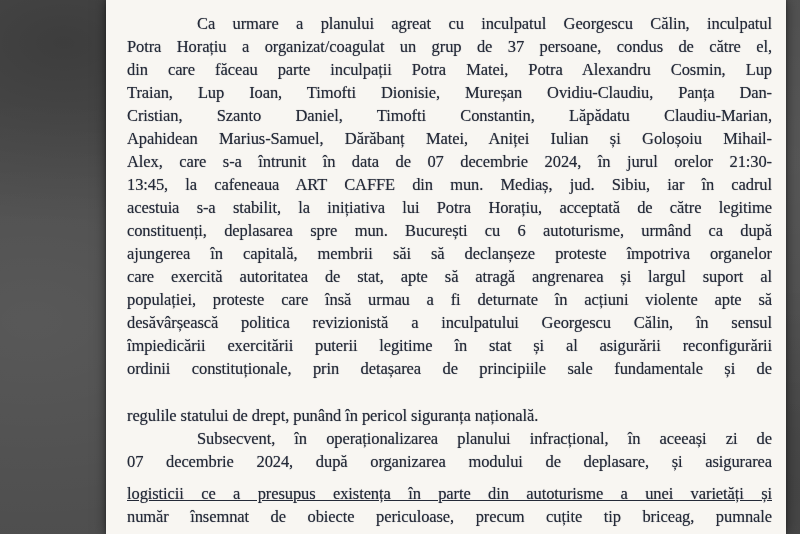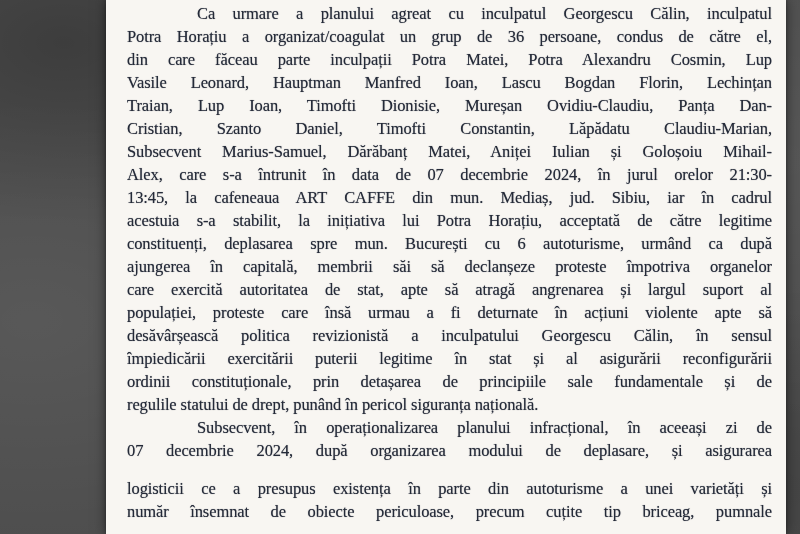--- a/index.html
+++ b/index.html
@@ -23,53 +23,52 @@
   }
   .paper {
     position: absolute;
     left: 106px;
     top: 0;
     width: 680px;
     height: 534px;
     background: #f8f6f2;
     box-shadow: 0 0 12px rgba(0,0,0,.50), 0 0 3px rgba(35,35,38,.55);
     box-sizing: border-box;
-    padding: 2px 14px 0 21px;
+    padding: 12px 14px 0 21px;
   }
   .textblock {
     font-size: 16.5px;
     line-height: 23px;
     color: #242a38;
     text-shadow: 0 0 1px rgba(36,42,56,.55);
     letter-spacing: -0.1px;
   }
   .line {
     height: 23px;
     overflow: hidden;
     text-align: justify;
     text-align-last: justify;
     white-space: normal;
   }
   .line.indent { text-indent: 70px; }
-  .line.para-end { text-align-last: left; }
-  .line.gap-before { margin-top: 15px; }
+  .line.para-end { text-align-last: left; margin-top: 24px; }
+  .line.gap-before { margin-top: 9px; text-decoration: underline; }
 </style>
 </head>
 <body>
 
 <div class="backdrop">
   <div class="paper">
     <div class="textblock">
       <div class="line indent">Ca urmare a planului agreat cu inculpatul Georgescu Călin, inculpatul</div>
-      <div class="line">Potra Horațiu a organizat/coagulat un grup de 36 persoane, condus de către el,</div>
+      <div class="line">Potra Horațiu a organizat/coagulat un grup de 37 persoane, condus de către el,</div>
       <div class="line">din care făceau parte inculpații Potra Matei, Potra Alexandru Cosmin, Lup</div>
-      <div class="line">Vasile Leonard, Hauptman Manfred Ioan, Lascu Bogdan Florin, Lechințan</div>
       <div class="line">Traian, Lup Ioan, Timofti Dionisie, Mureșan Ovidiu-Claudiu, Panța Dan-</div>
       <div class="line">Cristian, Szanto Daniel, Timofti Constantin, Lăpădatu Claudiu-Marian,</div>
-      <div class="line">Subsecvent Marius-Samuel, Dărăbanț Matei, Aniței Iulian și Goloșoiu Mihail-</div>
+      <div class="line">Apahidean Marius-Samuel, Dărăbanț Matei, Aniței Iulian și Goloșoiu Mihail-</div>
       <div class="line">Alex, care s-a întrunit în data de 07 decembrie 2024, în jurul orelor 21:30-</div>
       <div class="line">13:45, la cafeneaua ART CAFFE din mun. Mediaș, jud. Sibiu, iar în cadrul</div>
       <div class="line">acestuia s-a stabilit, la inițiativa lui Potra Horațiu, acceptată de către legitime</div>
       <div class="line">constituenți, deplasarea spre mun. București cu 6 autoturisme, urmând ca după</div>
       <div class="line">ajungerea în capitală, membrii săi să declanșeze proteste împotriva organelor</div>
       <div class="line">care exercită autoritatea de stat, apte să atragă angrenarea și largul suport al</div>
       <div class="line">populației, proteste care însă urmau a fi deturnate în acțiuni violente apte să</div>
       <div class="line">desăvârșească politica revizionistă a inculpatului Georgescu Călin, în sensul</div>
       <div class="line">împiedicării exercitării puterii legitime în stat și al asigurării reconfigurării</div>
       <div class="line">ordinii constituționale, prin detașarea de principiile sale fundamentale și de</div>

